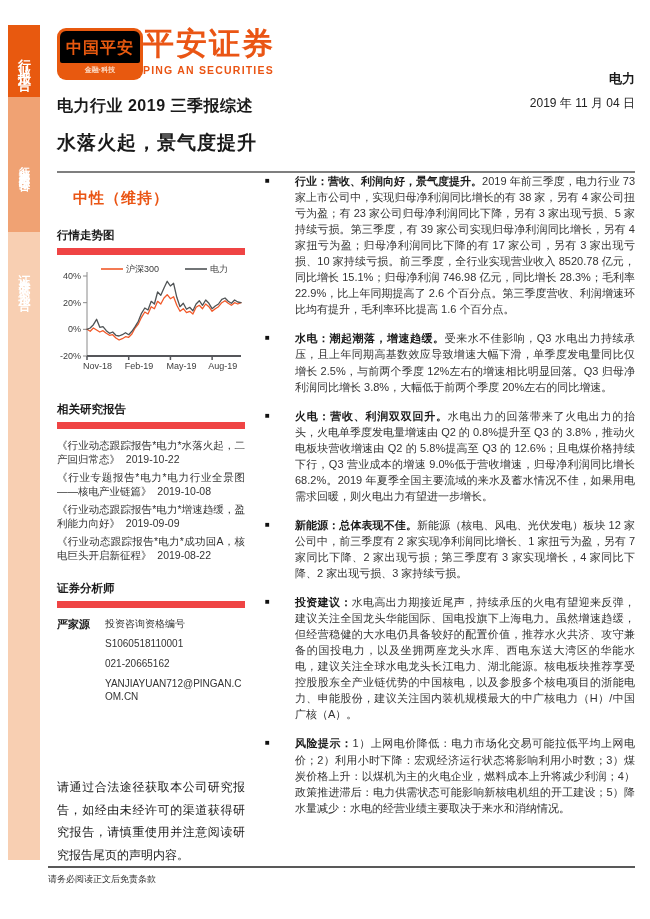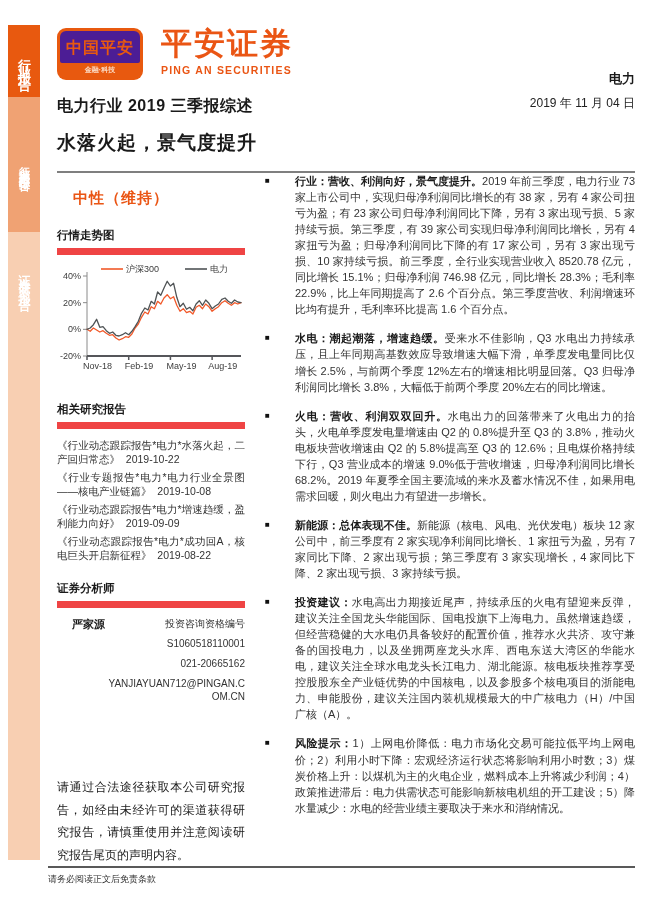--- a/index.html
+++ b/index.html
@@ -15,43 +15,43 @@
   .sb1{height:72px;background:#E8590F;}
   .sb1 span{font-size:13px;letter-spacing:6px;}
   .sb2{height:135px;background:#F0A273;}
   .sb2 span{font-size:11px;letter-spacing:2px;}
   .sb3{height:628px;background:#F8CFB2;align-items:flex-start;}
   .sb3 span{font-size:12px;letter-spacing:5px;margin-top:32px;}
   
   .content{position:absolute;left:57px;right:15px;top:0;}
   .logo-row{display:flex;align-items:flex-start;margin-top:28px;}
   .logo{width:86px;background:#E8590F;border-radius:9px;padding:3px;box-sizing:border-box;}
-  .logo-top{background:#4c1d95;border-radius:6px 6px 2px 2px;color:#E8590F;font-weight:bold;
+  .logo-top{background:#000000;border-radius:6px 6px 2px 2px;color:#E8590F;font-weight:bold;
             font-size:16px;text-align:center;padding:7px 2px 4px;letter-spacing:1px;}
   .logo-bottom{color:#FCD9C2;font-size:7px;text-align:center;padding:2px 0 2px;font-weight:bold;}
-  .brand{margin-left:18px;}
+  .brand{}
   .brand-cn{font-size:31px;font-weight:bold;color:#EA5514;letter-spacing:2px;line-height:1.05;}
   .brand-en{font-size:10.5px;font-weight:bold;color:#EA5514;letter-spacing:1.2px;margin-top:3px;}
   .industry{position:absolute;right:0;top:70px;font-size:13px;font-weight:bold;color:#1a1a1a;}
   .report-date{position:absolute;right:0;top:95px;font-size:12px;color:#222;}
   .title{margin-top:16px;font-size:16px;font-weight:bold;color:#1a1a1a;letter-spacing:0.5px;}
   .subtitle{margin-top:13px;font-size:19px;font-weight:bold;color:#1a1a1a;letter-spacing:1px;}
   .header-rule{border:none;border-top:2px solid #7F7F7F;margin:15px 0 0;}
   
   .cols{display:flex;align-items:flex-start;}
   .left-col{width:188px;flex:none;}
   .right-col{flex:1;margin-left:20px;}
   .rating{color:#EA5514;font-weight:bold;font-size:15px;margin:16px 16px 20px;letter-spacing:1px;}
   .sec-h{font-size:11.5px;font-weight:bold;color:#1a1a1a;border-bottom:7px solid #ef4444;
          padding-bottom:5px;margin-bottom:9px;}
   .chart-wrap{margin-bottom:20px;}
   .reports{font-size:10.5px;color:#333;line-height:1.38;margin-bottom:18px;text-align:justify;}
   .reports .rpt{margin-bottom:3px;}
   .rpt-date{white-space:nowrap;}
-  .analyst-row{display:flex;font-size:10px;color:#333;margin-bottom:10px;text-align:right;}
+  .analyst-row{display:flex;font-size:10px;color:#333;margin-bottom:10px;}
   .analyst-name{width:48px;flex:none;font-weight:bold;font-size:11px;color:#1a1a1a;}
   .analyst-details{flex:1;}
   .analyst-details div{margin-bottom:7px;word-break:break-all;line-height:1.3;}
   .disclaimer{margin-top:66px;font-weight:normal;font-size:12px;line-height:1.9;color:#1a1a1a;
               text-align:justify;}
   
   .main-h{font-size:17px;font-weight:bold;color:#1a1a1a;margin:22px 0 20px;letter-spacing:1px;}
   .bullet{display:flex;margin-bottom:13px;font-size:11px;line-height:1.46;color:#333;
           text-align:justify;}
   .bullet .sq{width:30px;flex:none;font-size:8px;padding-top:2px;color:#111;}

